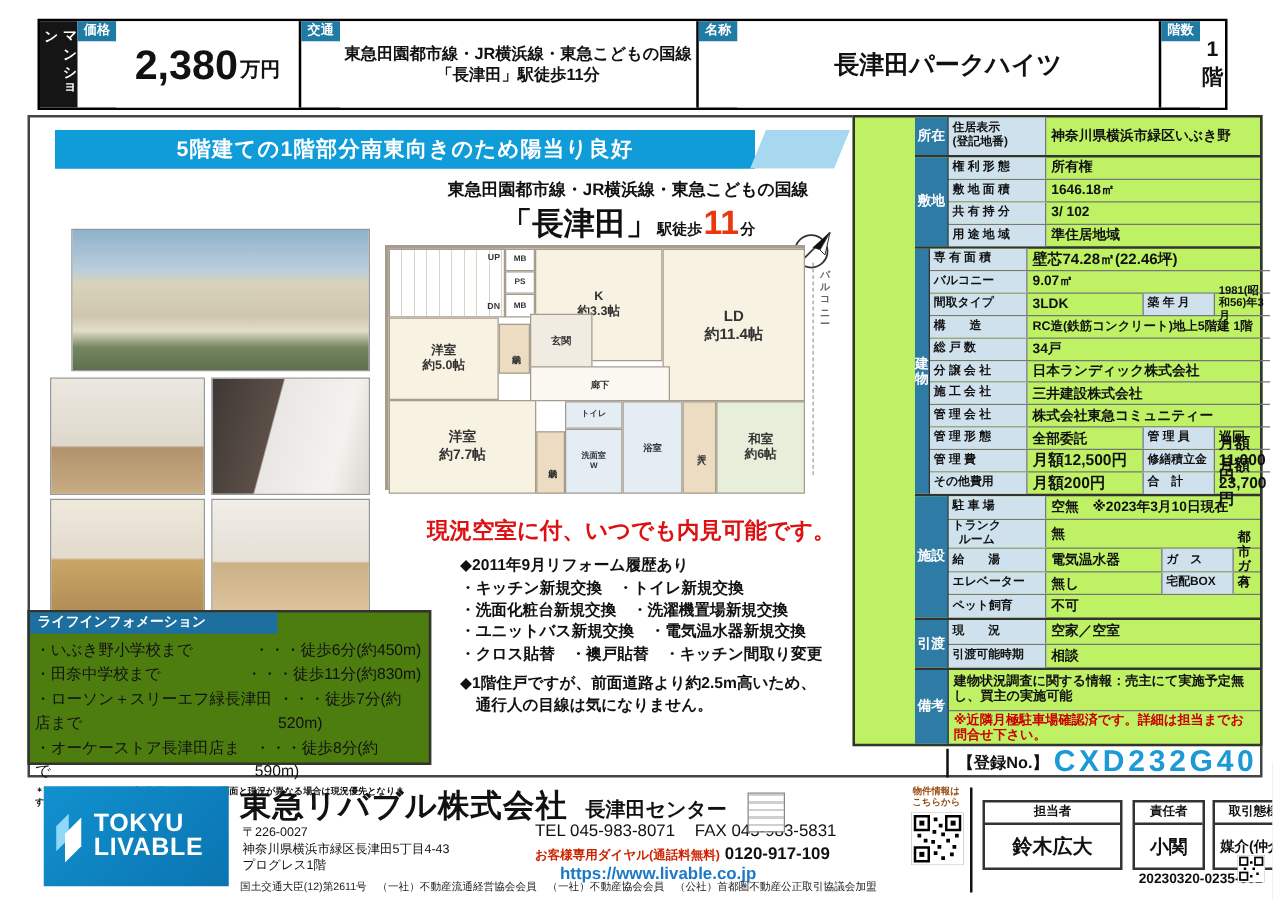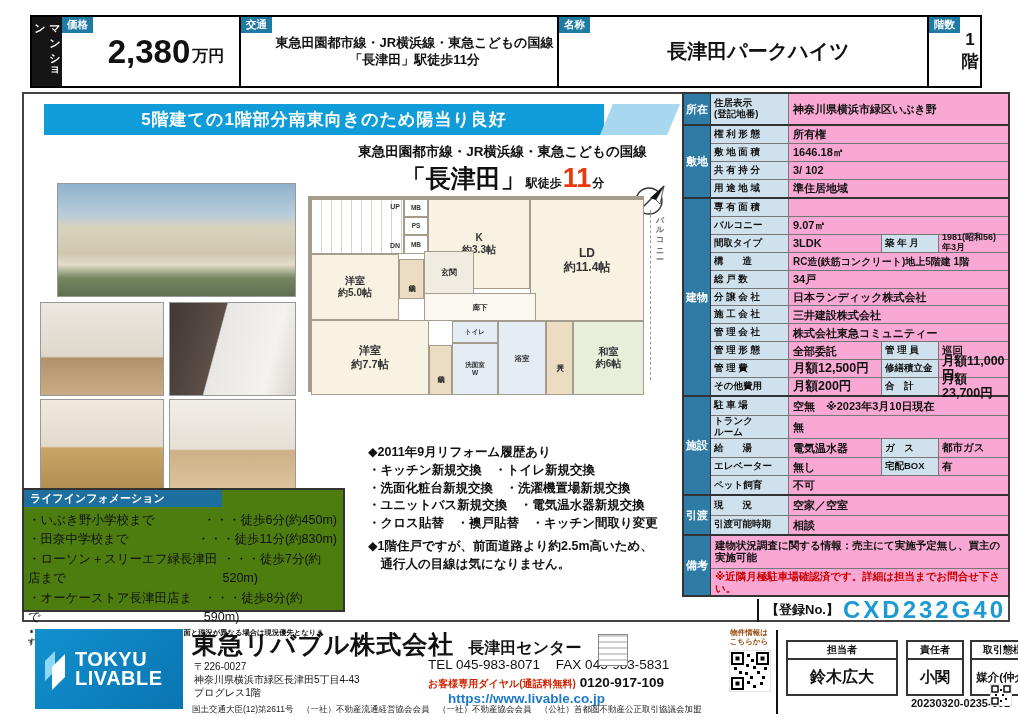--- a/index.html
+++ b/index.html
@@ -10,21 +10,21 @@
   .pre{white-space:pre-line;}
   
   .hdr{display:flex;border:2px solid #000;background:#fff;}
   .hcat{width:30px;background:#151515;color:#fff;display:flex;align-items:center;justify-content:center;
         writing-mode:vertical-rl;font-size:11px;font-weight:bold;letter-spacing:2px;}
   .hcol{border-left:2px solid #000;display:flex;box-sizing:border-box;}
   .hbar{background:#1f7aa4;color:#fff;font-size:10.5px;font-weight:bold;padding:1px 5px;height:16px;
         box-sizing:border-box;line-height:1.3;}
   .hval{flex:1;display:flex;align-items:center;justify-content:center;background:#fff;text-align:center;}
   
-  .dt{display:flex;flex-direction:column;border:2px solid #333;background:#f9a8d4;}
+  .dt{display:flex;flex-direction:column;border:2px solid #333;background:#bef264;padding-left:48px;}
   .grp{display:flex;border-bottom:2px solid #333;}
   .grp:last-child{border-bottom:none;flex:1;}
   .sec{width:26px;background:#2e7ca6;color:#fff;display:flex;align-items:center;justify-content:center;
        font-size:11px;font-weight:bold;border-right:1px solid #333;writing-mode:horizontal-tb;text-align:center;line-height:1.1;}
   .rows{flex:1;display:flex;flex-direction:column;}
   .row{flex:1;display:flex;border-bottom:1px solid #777;align-items:stretch;min-height:0;}
   .row:last-child{border-bottom:none;}
   .lbl{width:78px;background:#cfe1ec;font-size:9.5px;font-weight:bold;display:flex;align-items:center;
        padding:0 3px;border-right:1px solid #777;line-height:1.15;box-sizing:border-box;white-space:pre-line;}
   .val{flex:1;display:flex;align-items:center;padding:0 4px;font-size:11px;font-weight:bold;line-height:1.1;}
@@ -132,20 +132,21 @@
     <div class="room pre" style="left:141px;top:144px;width:46px;height:52px;background:#e4edf4;font-size:6.5px;">
       <span><span>洗面室</span><br><span>W</span></span>
     </div>
     <div class="room" style="left:187px;top:122px;width:48px;height:74px;background:#e4edf4;font-size:7.5px;">浴室</div>
     <div class="room vtx" style="left:235px;top:122px;width:27px;height:74px;background:#ecdcc2;font-size:7px;">押入</div>
     <div class="room pre" style="left:262px;top:122px;width:71px;height:74px;background:#e7efdb;font-size:10px;">和室
 約6帖</div>
   </div>
   <div class="abs vtx" style="left:650px;top:210px;height:170px;border-left:1.5px dashed #a59c8e;padding-left:2px;font-size:8px;font-weight:bold;color:#666;letter-spacing:2px;">バルコニー</div>
 
+  <div class="abs b" style="left:338px;top:412px;width:334px;text-align:center;font-size:18px;color:#dd1111;">現況空室に付、いつでも内見可能です。</div>
 
   <div class="abs b pre" style="left:368px;top:444px;font-size:12.5px;line-height:1.42;">◆2011年9月リフォーム履歴あり
 ・キッチン新規交換　・トイレ新規交換
 ・洗面化粧台新規交換　・洗濯機置場新規交換
 ・ユニットバス新規交換　・電気温水器新規交換
 ・クロス貼替　・襖戸貼替　・キッチン間取り変更</div>
   <div class="abs b pre" style="left:368px;top:538px;font-size:12.5px;line-height:1.4;">◆1階住戸ですが、前面道路より約2.5m高いため、
 　通行人の目線は気になりません。</div>
 
   <div class="abs" style="left:22px;top:488px;width:323px;height:124px;border:2px solid #333;background:#4d7c0f;">
@@ -204,20 +205,21 @@
             <div class="val">準住居地域</div>
           </div>
       </div>
     </div>
 
     <div class="grp" style="height:196px;flex:none;">
       <div class="sec">建物</div>
       <div class="rows">
         <div class="row">
             <div class="lbl">専 有 面 積</div>
+            <div class="val" style="font-size:12px;">壁芯74.28㎡(22.46坪)</div>
           </div>
         <div class="row">
             <div class="lbl">バルコニー</div>
             <div class="val">9.07㎡</div>
           </div>
         <div class="row">
           <div class="lbl">間取タイプ</div>
           <div class="val valmid">3LDK</div>
           <div class="lbl2">築 年 月</div>
           <div class="val2" style="font-size:9px;">1981(昭和56)年3月</div>
@@ -263,21 +265,21 @@
       </div>
     </div>
 
     <div class="grp" style="height:97px;flex:none;">
       <div class="sec">施設</div>
       <div class="rows">
         <div class="row">
             <div class="lbl">駐 車 場</div>
             <div class="val">空無　※2023年3月10日現在</div>
           </div>
-        <div class="row" style="flex:1.3;">
+        <div class="row" style="flex:1.3;text-align:center;">
             <div class="lbl">トランク
 ルーム</div>
             <div class="val">無</div>
           </div>
         <div class="row">
           <div class="lbl">給　　湯</div>
           <div class="val valmid">電気温水器</div>
           <div class="lbl2">ガ　ス</div>
           <div class="val2">都市ガス</div>
         </div>

